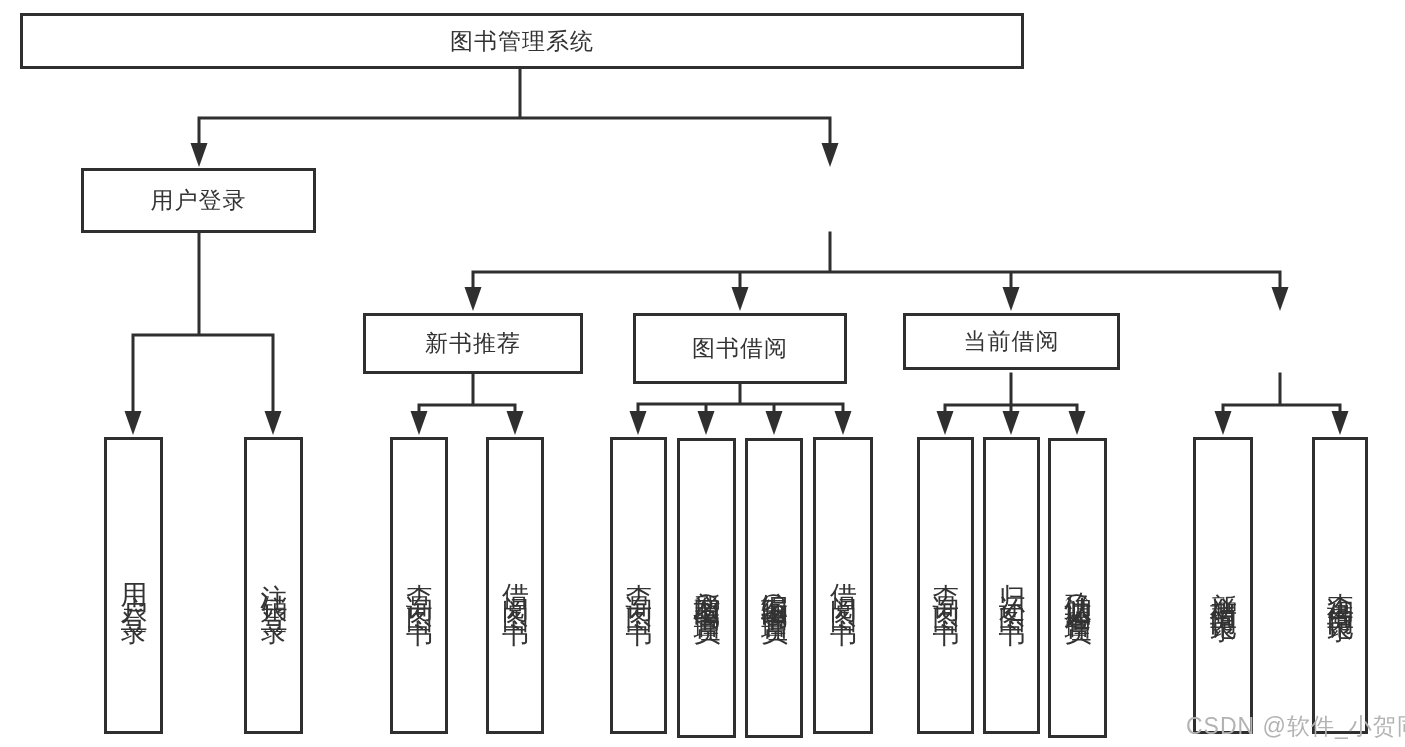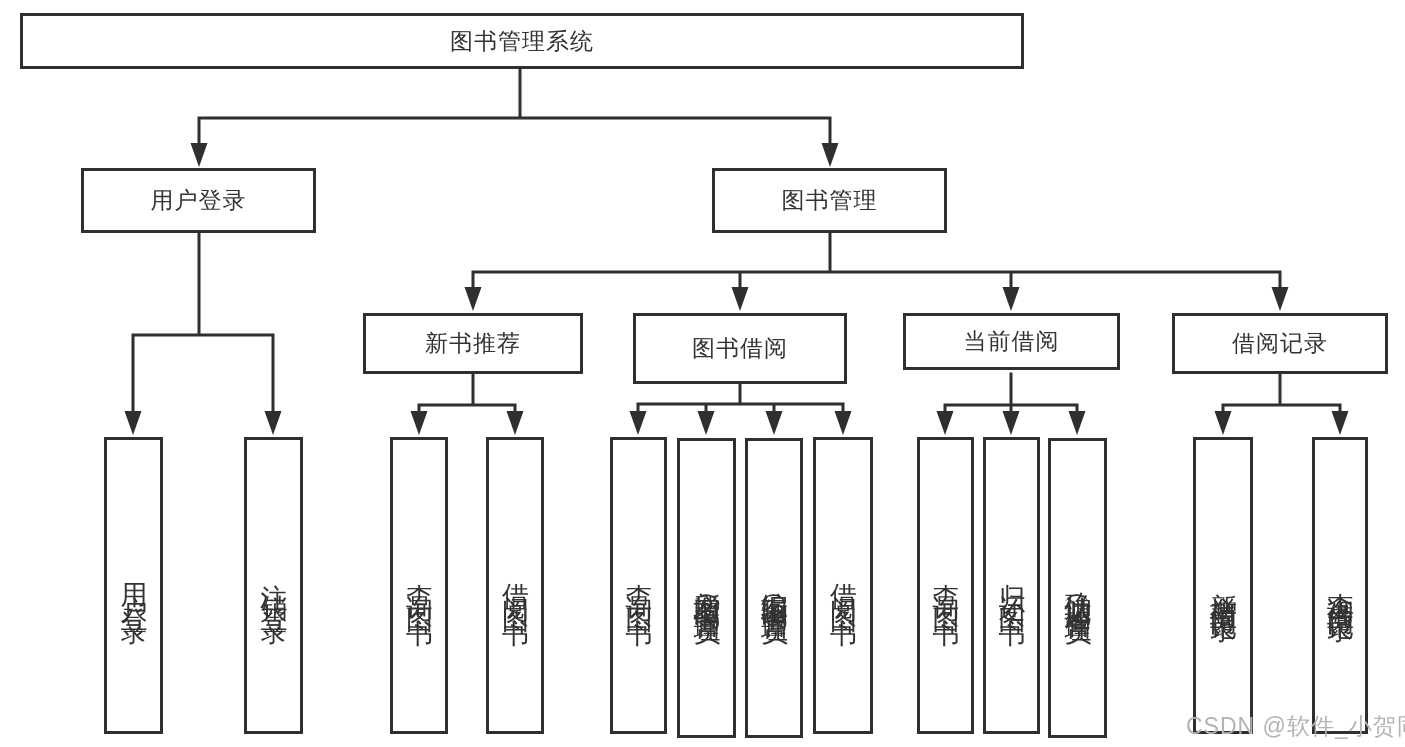--- a/index.html
+++ b/index.html
@@ -83,35 +83,29 @@
     </g>
   </svg>
 
   <div class="node hbox" style="left:20px;top:13px;width:1004px;height:56px;">
     <span>图书管理系统</span>
   </div>
 
   <div class="node hbox" style="left:81px;top:168px;width:235px;height:65px;">
     <span>用户登录</span>
   </div>
-  <div class="node hbox" style="left:712px;top:168px;width:235px;height:65px;">
-    <span>图书管理</span>
-  </div>
 
   <div class="node hbox" style="left:363px;top:313px;width:220px;height:61px;">
     <span>新书推荐</span>
   </div>
   <div class="node hbox" style="left:633px;top:313px;width:214px;height:71px;">
     <span>图书借阅</span>
   </div>
   <div class="node hbox" style="left:903px;top:313px;width:217px;height:57px;">
     <span>当前借阅</span>
-  </div>
-  <div class="node hbox" style="left:1172px;top:313px;width:216px;height:61px;">
-    <span>借阅记录</span>
   </div>
 
   <div class="node leaf" style="left:104px;top:437px;width:59px;height:297px;">
     <span class="vtext">用户登录</span>
   </div>
   <div class="node leaf" style="left:244px;top:437px;width:59px;height:297px;">
     <span class="vtext">注销登录</span>
   </div>
 
   <div class="node leaf" style="left:390px;top:437px;width:58px;height:297px;">

